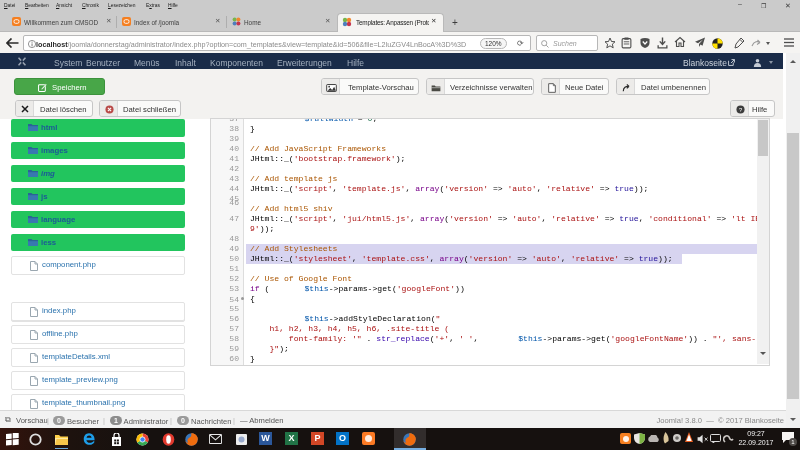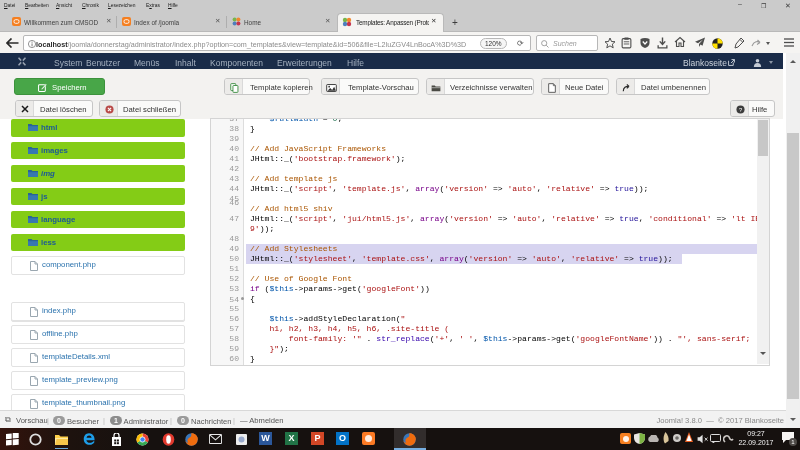--- a/index.html
+++ b/index.html
@@ -22,34 +22,34 @@
 #jbar{left:0;top:53px;width:783px;height:16px;background:#1a2c49;}
 .jmenu{position:absolute;top:4.5px;font-size:8.5px;color:#a4b0bf;}
 
 #jtoolbar{left:0;top:69px;width:783px;height:50px;background:#f3f2f0;}
 .btn{position:absolute;height:17px;background:#fafaf9;border:1px solid #c6c6c6;border-radius:3px;font-size:7.7px;color:#333;}
 .btn span.abs{white-space:nowrap;}
 .icel{position:absolute;left:0;top:0;bottom:0;width:18px;background:#ecebe9;border-right:1px solid #d9d9d9;border-radius:2px 0 0 2px;}
 #btn-save{background:#48a648;border-color:#3c923c;color:#fff;}
 
 .row{position:absolute;left:11px;width:174px;height:19px;border-radius:2px;font-size:7.8px;}
-.row.folder{background:#84cc16;color:#1c5a96;font-weight:bold;height:17.5px;}
+.row.folder{background:#22c55e;color:#1c5a96;font-weight:bold;height:17.5px;}
 .row.file{background:#fff;border:1px solid #e2e2e2;color:#2a72ad;}
 .row .lbl{position:absolute;left:30px;top:4px;}
 .ficon{position:absolute;left:17px;top:4px;width:10px;height:8px;}
 
 #editor{left:210px;top:118px;width:560px;height:248px;background:#fff;border:1px solid #d4d4d4;overflow:hidden;}
 #gutter{position:absolute;left:0;top:0;width:33px;height:100%;background:#f7f7f7;border-right:1px solid #ddd;}
 .cl{position:absolute;height:10px;line-height:10px;font-family:"Liberation Mono",monospace;font-size:8.1px;white-space:pre;}
 .ln{position:absolute;width:28px;text-align:right;color:#999;height:10px;line-height:10px;font-family:"Liberation Mono",monospace;font-size:8.1px;}
 .cm{color:#aa5500;}
 .st{color:#aa1111;}
 .kw{color:#770088;}
 .at{color:#221199;}
-.v2{color:#0055aa;}
+.v2{color:#0055aa;margin-left:35px;}
 .bi{color:#3300aa;}
 .nm{color:#116644;}
 .sel{position:absolute;background:#d7d4f0;height:10px;}
 
 #jfooter{left:0;top:410px;width:786px;height:18px;background:#f2f2f2;border-top:1px solid #d8d8d8;font-size:7.6px;color:#555;}
 .pill{display:inline-block;background:#9a9a9a;color:#fff;border-radius:6px;font-size:7px;font-weight:bold;padding:0 4px;height:9px;line-height:9px;vertical-align:1px;}
 
 #taskbar{left:0;top:428px;width:800px;height:22px;background:linear-gradient(90deg,#33130c 0,#1d120e 70px,#16110f 140px,#16110f 100%);}
 .tico{position:absolute;top:5px;width:13px;height:13px;}
 
@@ -196,28 +196,20 @@
       </svg>
  <div class="abs" style="left:769px;top:7.5px;width:0;height:0;border-left:2.5px solid transparent;border-right:2.5px solid transparent;border-top:3px solid #8b95a5;"></div>
 </div>
 <div class="abs" id="jtoolbar">
  <div class="btn" style="left:14px;top:9px;width:91px;" id="btn-save">
    <svg class="abs" style="left:23px;top:3.5px;" width="9" height="9" viewBox="0 0 16 16">
           <rect x="1" y="3" width="12" height="12" rx="1.5" fill="none" stroke="#fff" stroke-width="1.8"></rect>
           <path d="M6 10 L14 1.5 L15.5 3 L8 11 L5.5 11.5 Z" fill="#fff" stroke="#48a648" stroke-width="0.7"></path>
         </svg>
    <span class="abs" style="left:37px;top:4px;color:#fff;">Speichern</span>
-      </div>
- <div class="btn" style="left:224px;top:9px;width:86px;">
-        <span class="icel"></span>
-   <svg class="abs" style="left:4.5px;top:3.5px;" width="9" height="10" viewBox="0 0 14 16">
-          <rect x="1" y="1" width="8" height="11" rx="1" fill="#fff" stroke="#3f8f44" stroke-width="1.5"></rect>
-          <rect x="4.5" y="4" width="8" height="11" rx="1" fill="#fff" stroke="#3f8f44" stroke-width="1.5"></rect>
-        </svg>
-   <span class="abs" style="left:25px;top:4px;">Template kopieren</span>
       </div>
  <div class="btn" style="left:321px;top:9px;width:98px;">
         <span class="icel"></span>
    <svg class="abs" style="left:4px;top:4.5px;" width="11" height="8" viewBox="0 0 16 12">
           <rect x="0.8" y="0.8" width="14.4" height="10.4" rx="1" fill="#fff" stroke="#333" stroke-width="1.4"></rect>
           <circle cx="4.5" cy="4" r="1.3" fill="#333"></circle>
           <path d="M2 10 L6 6 L9 9 L12 4 L14.5 10 Z" fill="#333"></path>
         </svg>
    <span class="abs" style="left:26px;top:4px;">Template-Vorschau</span>
       </div>

